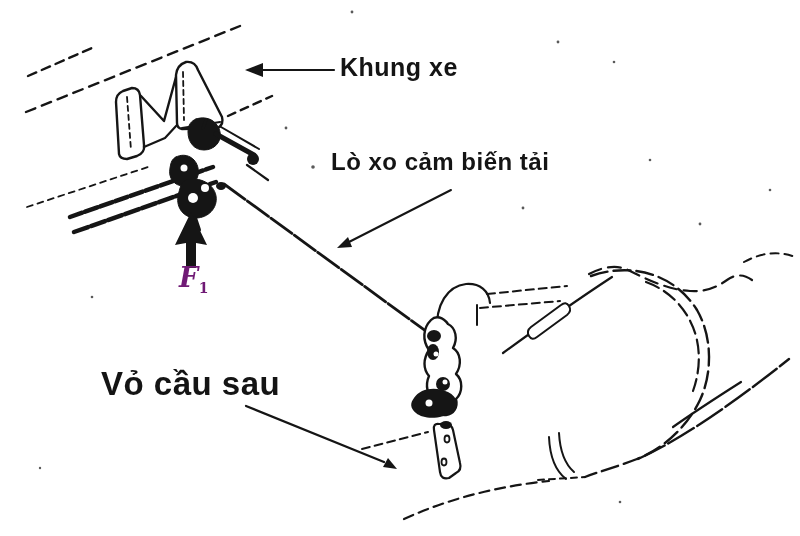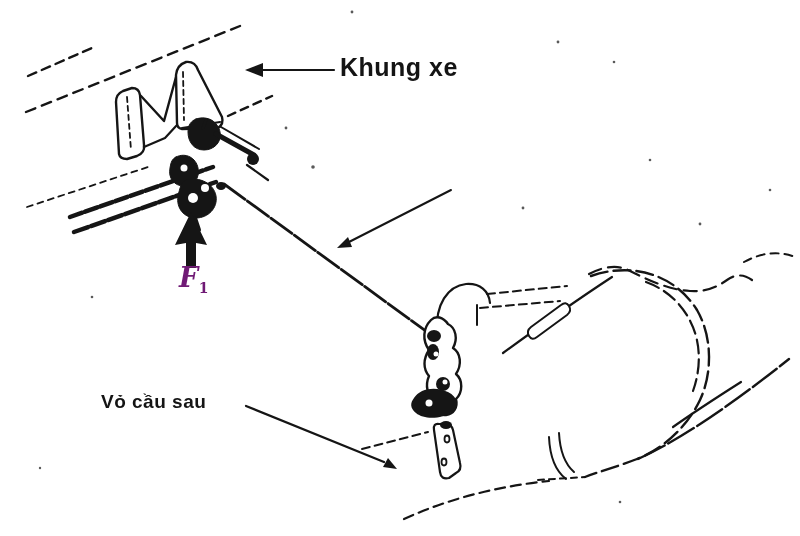--- a/index.html
+++ b/index.html
@@ -14,21 +14,21 @@
   .diagram-label{
     position:absolute;
     color:#141414;
     font-weight:bold;
     white-space:nowrap;
     letter-spacing:0.5px;
     line-height:1;
   }
   .label-frame{left:340px;top:55px;font-size:25px;}
   .label-spring{left:331px;top:150px;font-size:24px;}
-  .label-axle{left:101px;top:367px;font-size:19px;margin-top:25px;}
+  .label-axle{left:101px;top:367px;font-size:33px;}
   .label-force{
     left:179px;top:264px;
     font-family:"DejaVu Serif", serif;
     font-style:italic;font-weight:bold;
     font-size:27px;color:#701a75;
   }
   .label-force .sub{
     font-size:14px;
     vertical-align:-6px;
     font-style:normal;
@@ -148,18 +148,19 @@
       <circle cx="92" cy="297" r="1.3"></circle>
       <circle cx="620" cy="502" r="1.3"></circle>
       <circle cx="770" cy="190" r="1.3"></circle>
       <circle cx="286" cy="128" r="1.4"></circle>
       <circle cx="40" cy="468" r="1.2"></circle>
     </g>
   </svg>
 
   <div class="diagram-label label-frame">Khung xe</div>
 
+  <div class="diagram-label label-spring">Lò xo cảm biến tải</div>
 
   <div class="diagram-label label-axle">Vỏ cầu sau</div>
 
   <div class="diagram-label label-force"><span>F</span><span class="sub">1</span></div>
 
 </div>
 
 </body></html>

